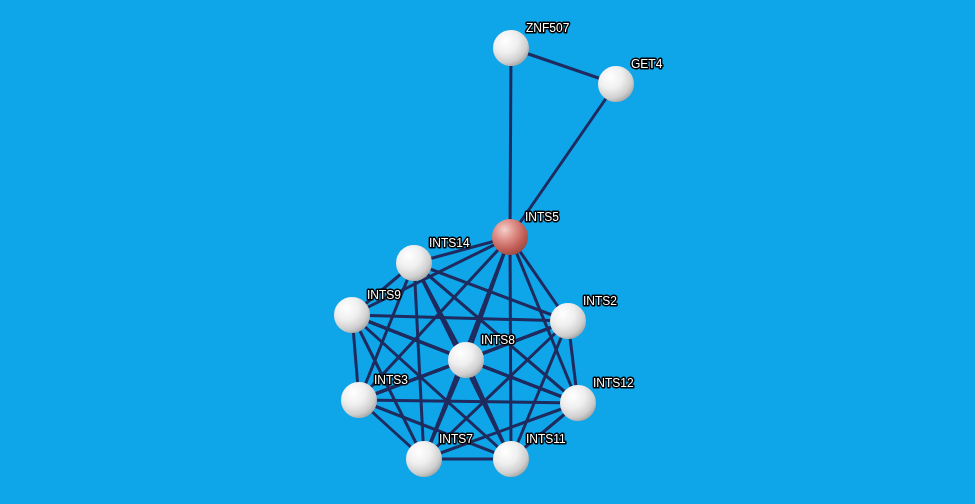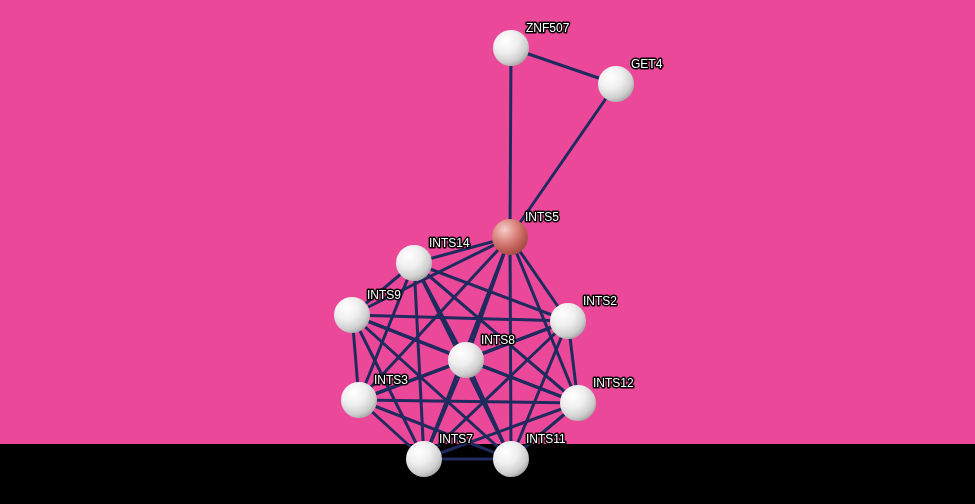--- a/index.html
+++ b/index.html
@@ -9,22 +9,22 @@
   }
   body {
     width: 975px;
     height: 504px;
     overflow: hidden;
     font-family: "Liberation Sans", sans-serif;
   }
   #stage {
     position: relative;
     width: 975px;
-    height: 444px;
-    background: #ec4899;
+    height: 504px;
+    background: #0ea5e9;
   }
   svg text {
     font-family: "Liberation Sans", sans-serif;
     font-size: 12px;
     fill: #ffffff;
     stroke: #000000;
     stroke-width: 3px;
     paint-order: stroke;
     stroke-linejoin: round;
   }

